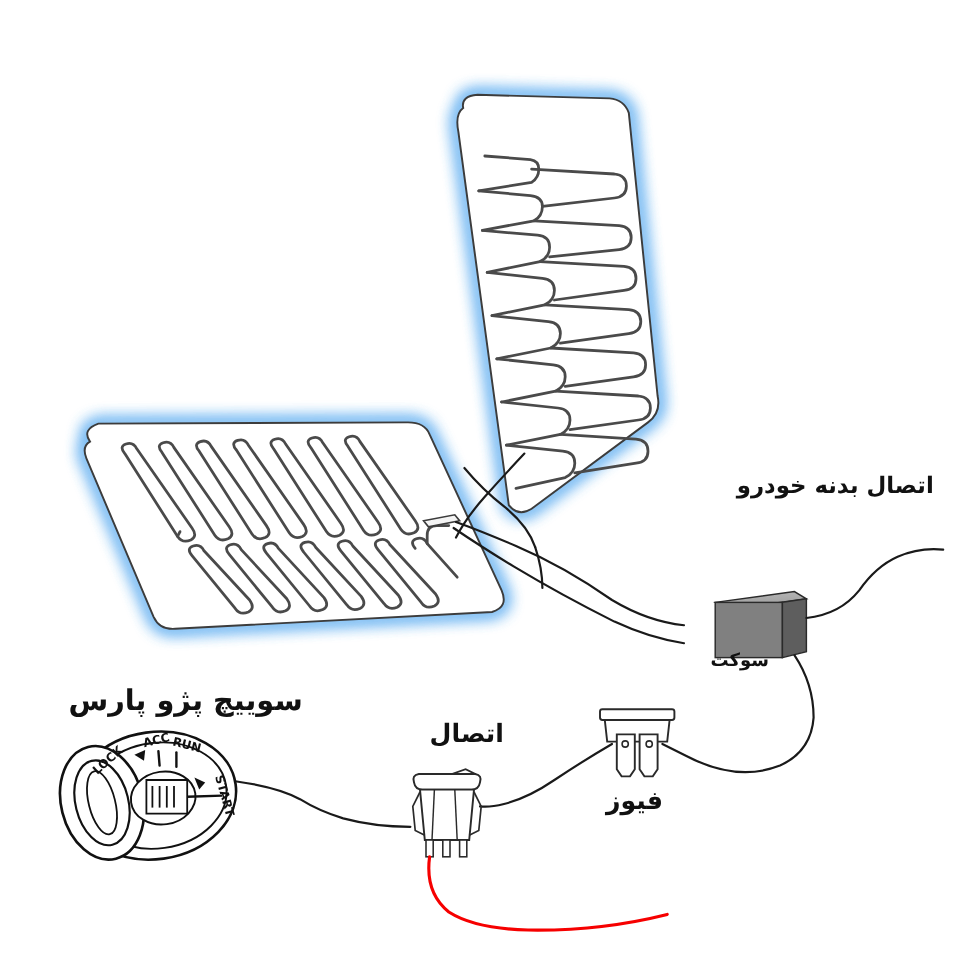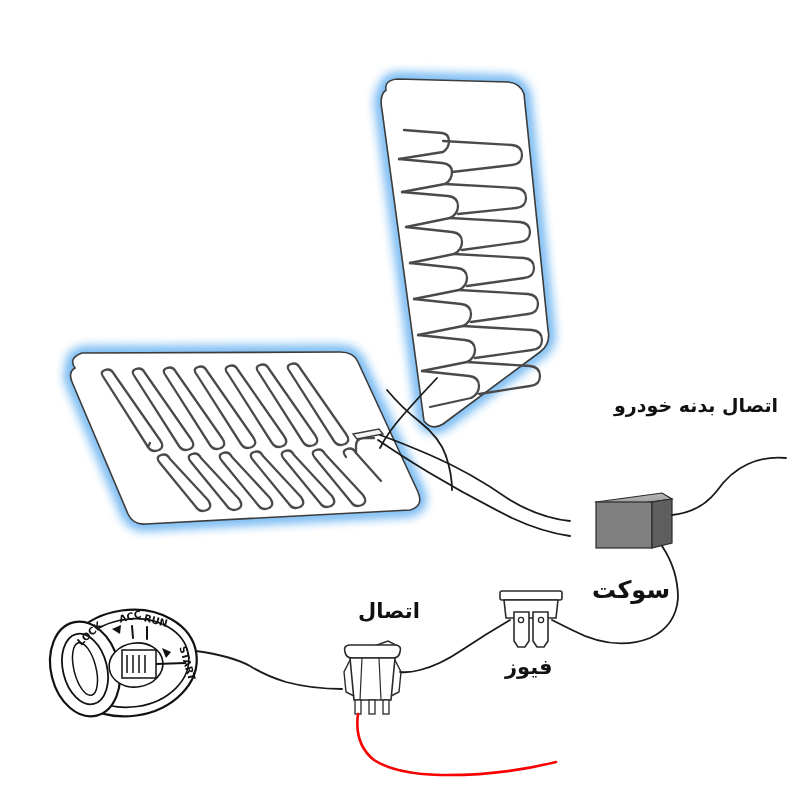--- a/index.html
+++ b/index.html
@@ -36,22 +36,21 @@
     line-height: 1;
   }
   #label-body-ground {
     left: 614px;
     top: 396px;
     font-size: 19px;
   }
   #label-socket {
     left: 592px;
     top: 543px;
-    font-size: 24px;
-    margin-top: 35px;
+    font-size: 15px;
   }
   #label-fuse {
     left: 505px;
     top: 657px;
     font-size: 21px;
     text-align: right;
   }
   #label-switch {
     left: 358px;
     top: 601px;
@@ -225,15 +224,16 @@
   </svg>
 
   <div class="lbl" id="label-body-ground">اتصال بدنه خودرو</div>
 
   <div class="lbl" id="label-socket">سوکت</div>
 
   <div class="lbl" id="label-fuse">فیوز</div>
 
   <div class="lbl" id="label-switch">اتصال</div>
 
+  <div class="lbl" id="label-ignition">سوییچ پژو پارس</div>
 
 
 </div>
 
 </body></html>

